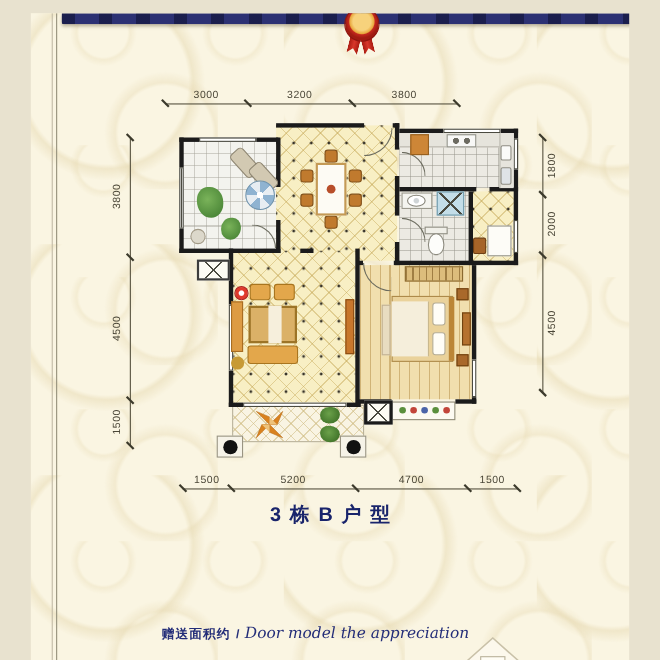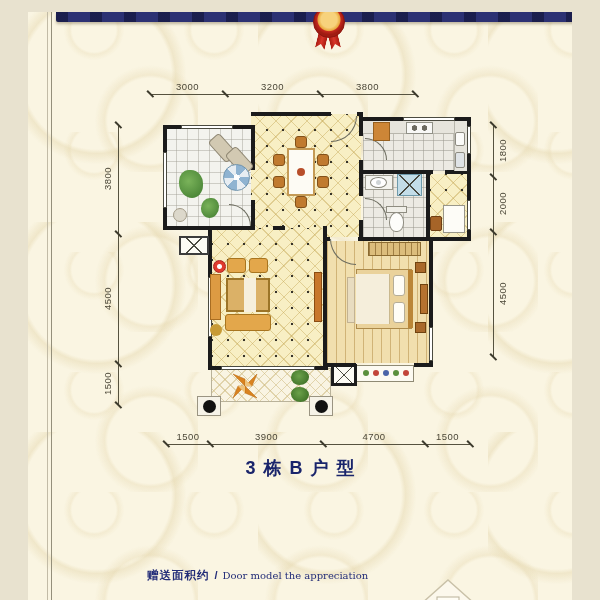--- a/index.html
+++ b/index.html
@@ -57,21 +57,21 @@
     background-image:
       linear-gradient(45deg, rgba(0,0,0,0) calc(50% - .7px), #4a4a40 calc(50% - .7px) calc(50% + .7px), rgba(0,0,0,0) calc(50% + .7px)),
       linear-gradient(135deg, rgba(0,0,0,0) calc(50% - .7px), #4a4a40 calc(50% - .7px) calc(50% + .7px), rgba(0,0,0,0) calc(50% + .7px));}
   .furn{position:absolute;box-sizing:border-box;}
   .title{position:absolute;left:0;right:0;top:444px;text-align:center;font-size:18px;font-weight:bold;
     color:#19246b;letter-spacing:8px;text-indent:8px;}
   .subtitle{position:absolute;left:0;right:0;top:487px;text-align:center;font-size:10px;font-weight:bold;color:#333d8f;}
   .footer{position:absolute;left:119px;top:556px;display:flex;align-items:baseline;gap:5px;color:#232d78;}
   .footer .zh{font-size:11.5px;font-weight:bold;letter-spacing:1px;}
   .footer .sep{font-size:11px;font-weight:bold;}
-  .footer .en{font-size:10px;font-family:"DejaVu Serif", serif;}
+  .footer .en{font-size:14px;font-style:italic;font-family:"DejaVu Serif", serif;}
 </style>
 </head>
 <body>
 
 <div class="page">
 
   <div class="vline" style="left:19px;background:#c2bba6;"></div>
   <div class="vline" style="left:23px;background:#948f7b;"></div>
   <div class="vline" style="left:575px;background:#948f7b;"></div>
   <div class="vline" style="left:579px;background:#c2bba6;"></div>
@@ -117,21 +117,21 @@
   </div>
 
   <div>
     <div class="dline" style="left:138px;top:432px;width:305px;height:1px;"></div>
     <div class="tick" style="left:134px;top:431px;"></div>
     <div class="tick" style="left:178px;top:431px;"></div>
     <div class="tick" style="left:291px;top:431px;"></div>
     <div class="tick" style="left:393px;top:431px;"></div>
     <div class="tick" style="left:438px;top:431px;"></div>
     <span class="dlab" style="left:138px;top:419px;width:44px;">1500</span>
-    <span class="dlab" style="left:182px;top:419px;width:113px;">3900</span>
+    <span class="dlab" style="left:182px;top:419px;width:113px;">5200</span>
     <span class="dlab" style="left:295px;top:419px;width:102px;">4700</span>
     <span class="dlab" style="left:397px;top:419px;width:45px;">1500</span>
   </div>
 
   <div class="plan">
 
     <div class="room floor-tile" style="left:2px;top:15px;width:88px;height:101px;"></div>
     <div class="room floor-yellow" style="left:88px;top:2px;width:110px;height:123px;"></div>
     <div class="room floor-gray" style="left:200px;top:9px;width:104px;height:50px;"></div>
     <div class="room floor-gray" style="left:200px;top:62px;width:63px;height:64px;"></div>

